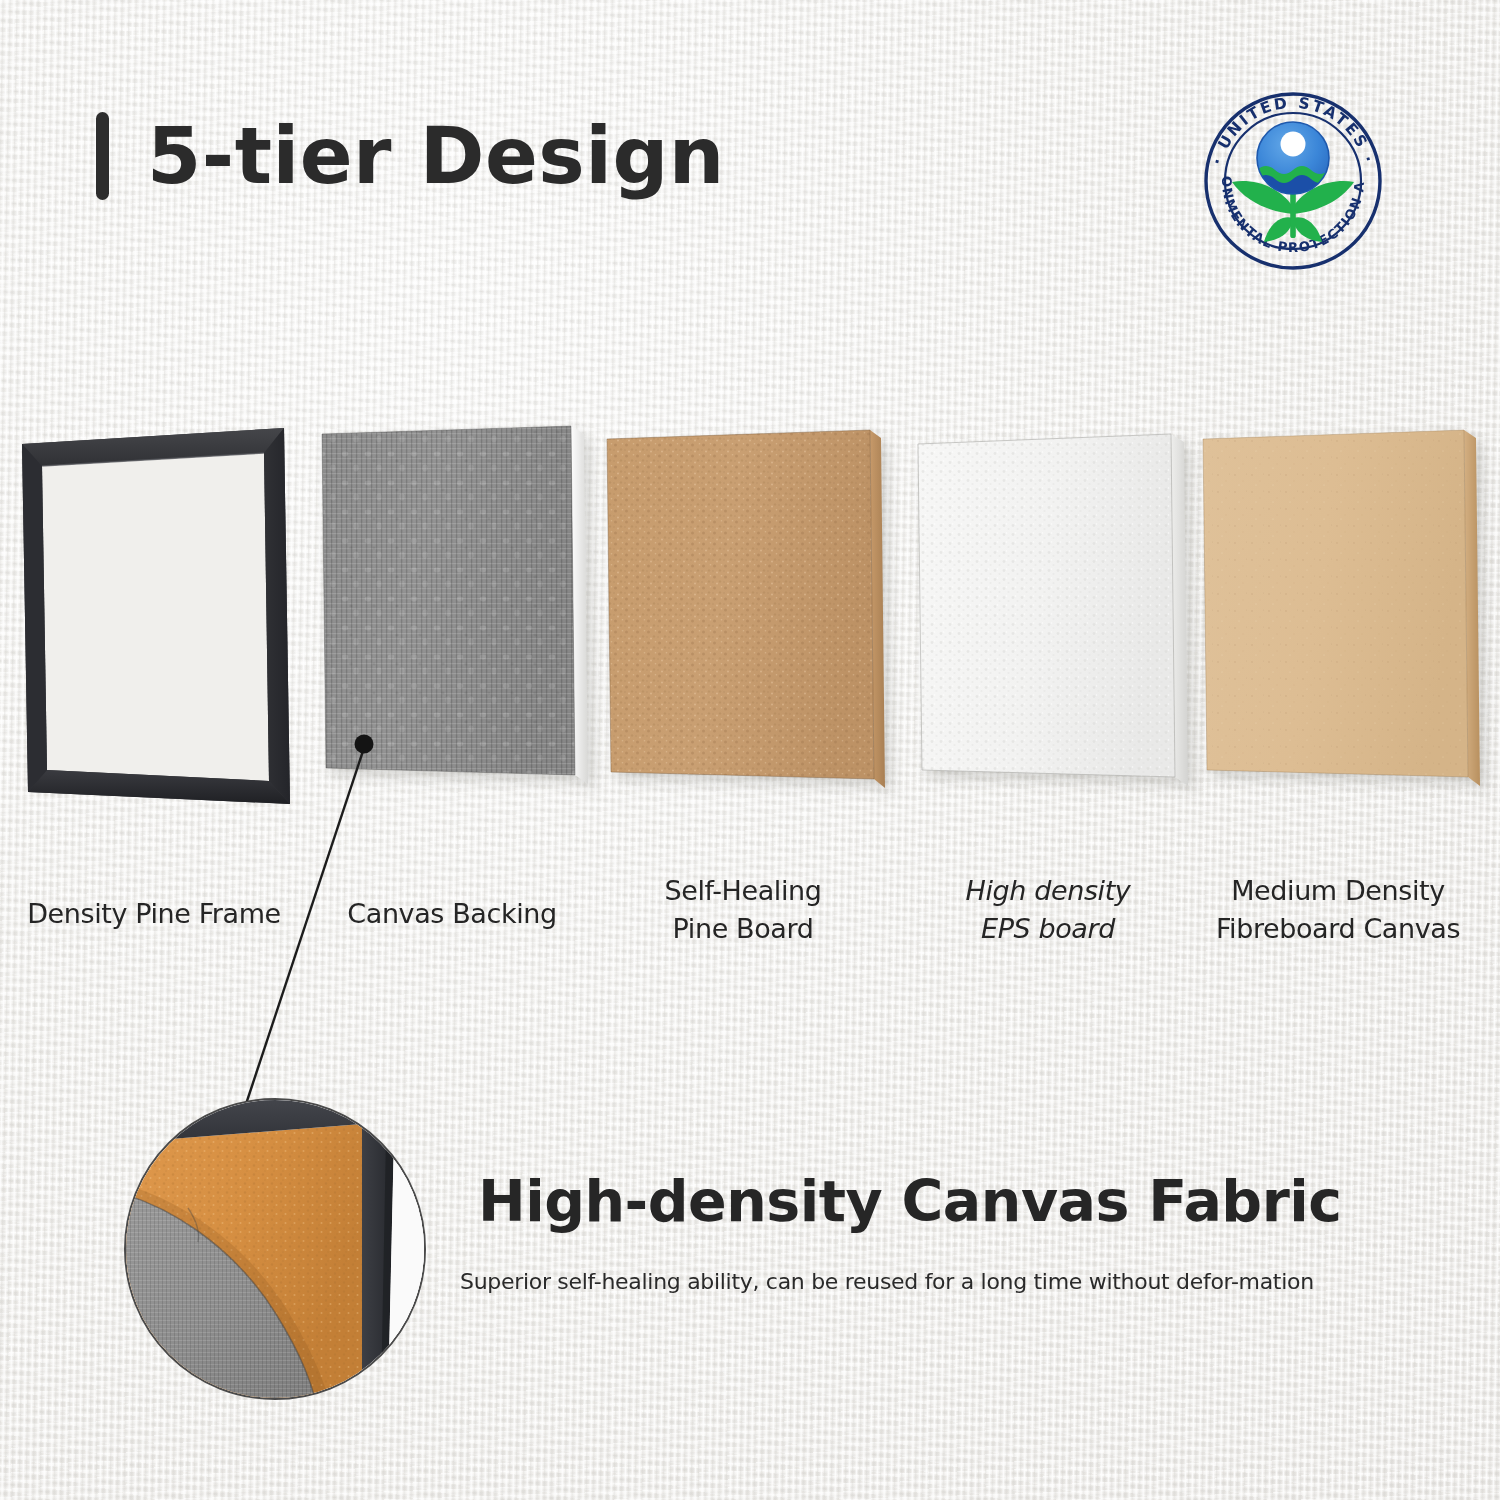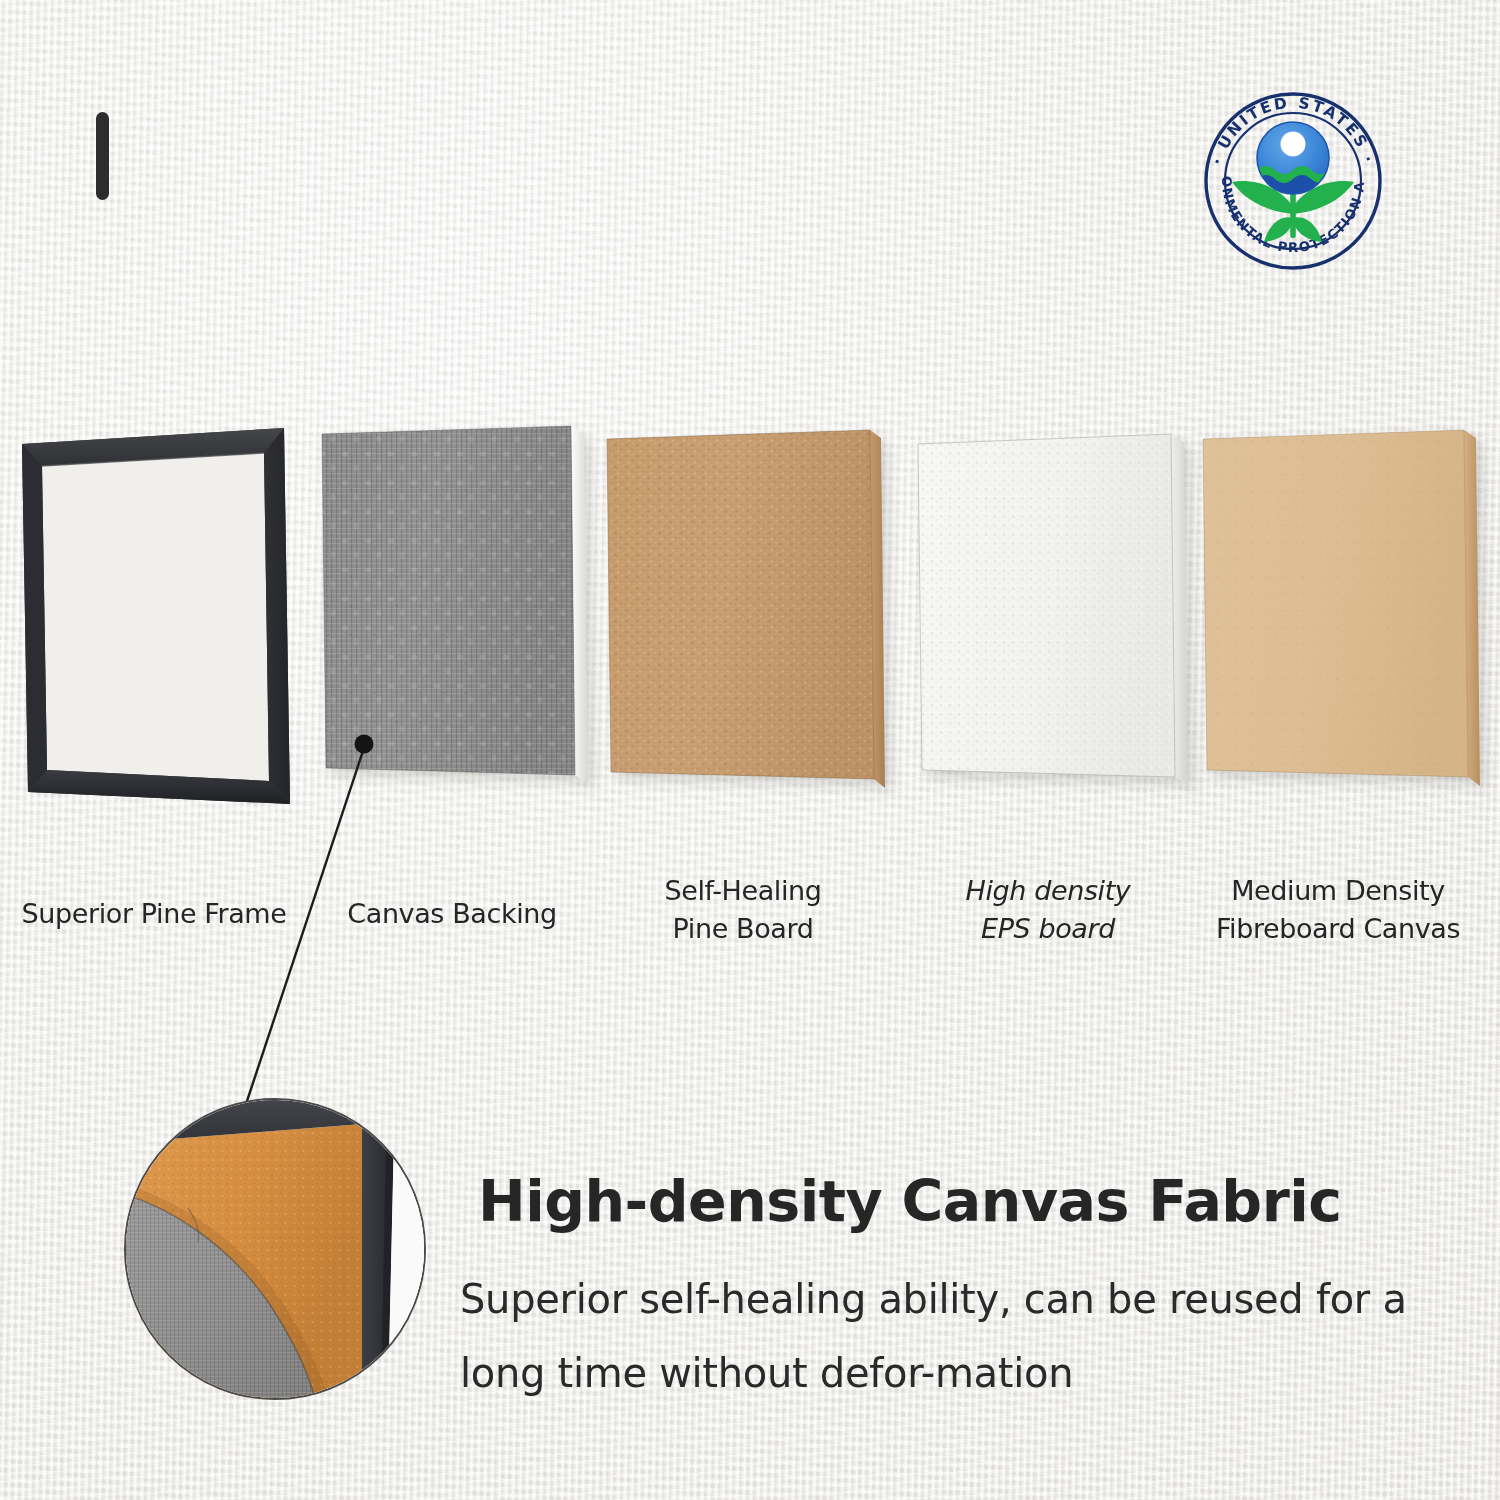--- a/index.html
+++ b/index.html
@@ -97,33 +97,34 @@
     font-size: 57px; font-weight: 700;
     color: #262626;
     letter-spacing: -0.5px;
     white-space: nowrap;
     margin-left: 20px;
   }
   #bottom-body {
     position: absolute; left: 460px; top: 1262px;
     width: 1000px;
     font-family: "DejaVu Sans", sans-serif;
-    font-size: 40px;
+    font-size: 22px;
     color: #2a2a2a;
     line-height: 1.85;
     letter-spacing: -0.3px;
   }
 </style>
 </head>
 <body>
 
 <div id="paper-bg"></div>
 
 <div id="title-row">
   <div id="title-bar"></div>
+  <div id="title-text">5-tier Design</div>
 </div>
 
 <div id="epa-seal">
   <svg viewBox="0 0 190 190" width="190" height="190">
     <defs>
       <path id="arcTop" d="M 22,95 A 73,73 0 0 1 168,95" fill="none"></path>
       <path id="arcBot" d="M 24,95 A 71,71 0 0 0 166,95" fill="none"></path>
       <radialGradient id="globeG" cx="42%" cy="32%" r="72%">
         <stop offset="0%" stop-color="#63a8e8"></stop>
         <stop offset="60%" stop-color="#3b86d8"></stop>
@@ -300,21 +301,21 @@
         <stop offset="100%" stop-color="#b8905f"></stop>
       </linearGradient>
     </defs>
     <path d="M266,10 L278,18 L282,366 L270,357 Z" fill="url(#mdEdge)"></path>
     <path d="M5,19 L266,10 L270,357 L9,350 Z" fill="url(#mdFace)"></path>
     <path d="M5,19 L266,10 L270,357 L9,350 Z" fill="url(#mdfGrain)"></path>
     <path d="M5,19 L266,10 L270,357 L9,350 Z" fill="none" stroke="rgba(150,118,78,0.35)" stroke-width="1"></path>
   </svg>
 </div>
 
-<div class="layer-label" style="left:14px;  top:895px; width:280px;">Superior Pine Frame</div>
+<div class="layer-label" style="left:14px;  top:895px; width:280px;">Density Pine Frame</div>
 <div class="layer-label" style="left:318px; top:895px; width:268px;">Canvas Backing</div>
 <div class="layer-label" style="left:602px; top:872px; width:282px;">Self-Healing
 Pine Board</div>
 <div class="layer-label" style="left:910px; top:872px; width:276px;font-style:italic;">High density
 EPS board</div>
 <div class="layer-label" style="left:1192px; top:872px; width:292px;">Medium Density
 Fibreboard Canvas</div>
 
 <svg id="callout-svg">
   <line x1="364" y1="748" x2="246" y2="1104" stroke="#1c1c1c" stroke-width="2.4"></line>

